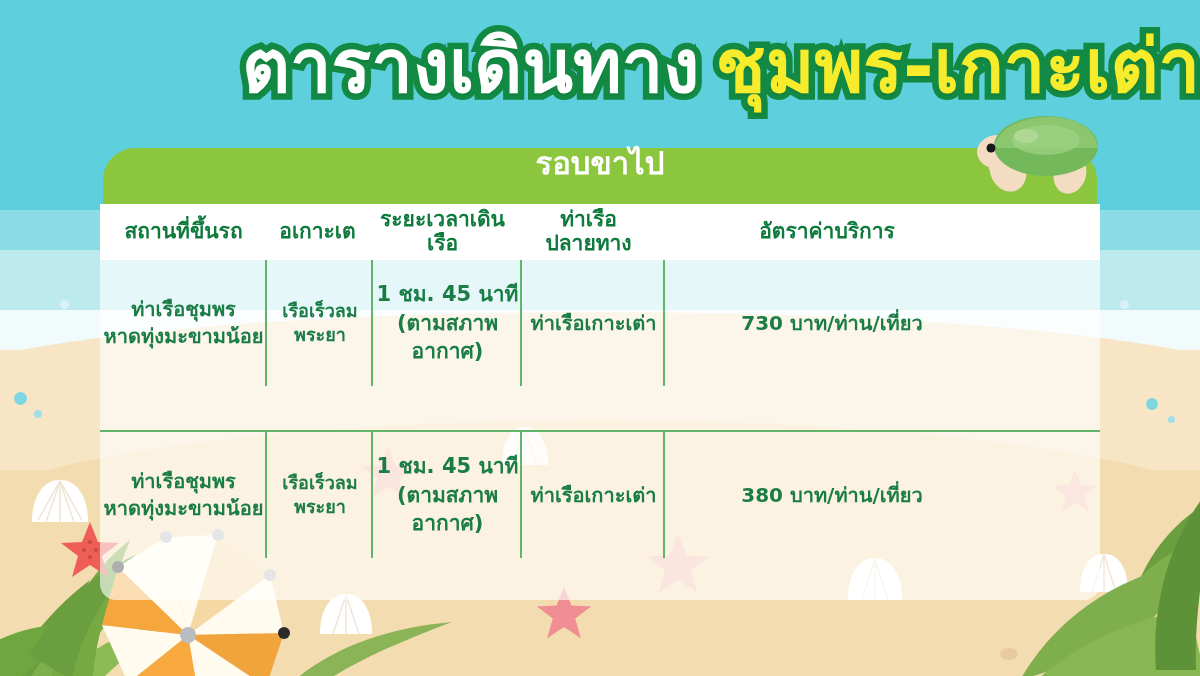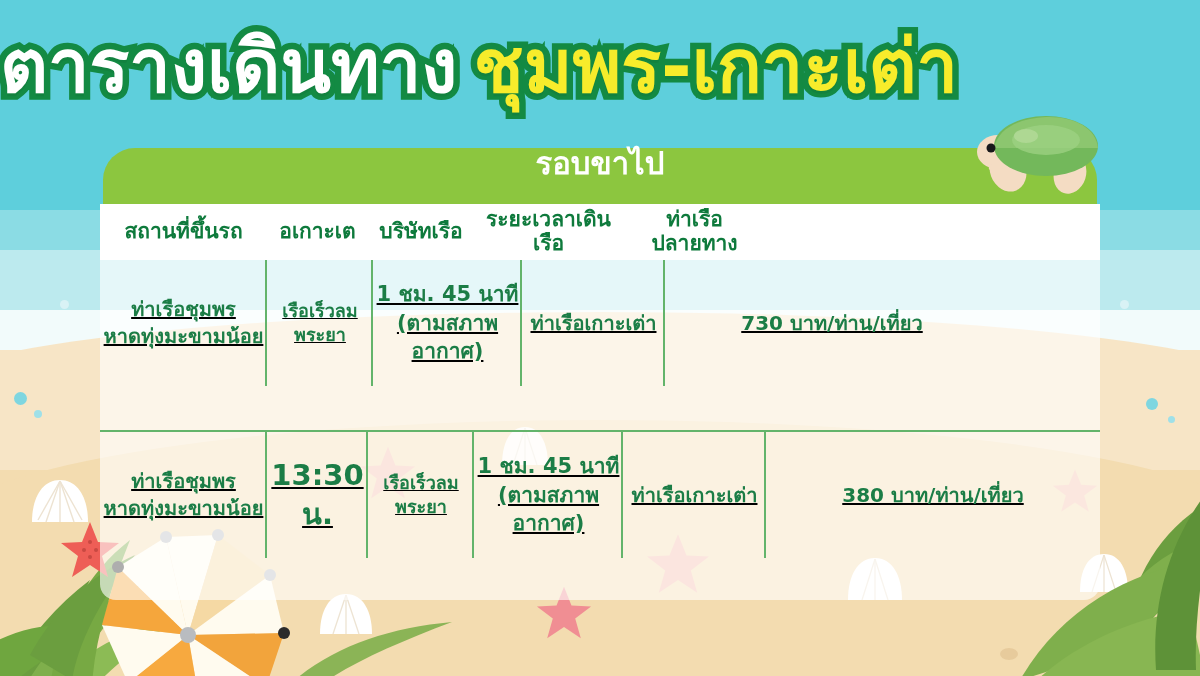--- a/index.html
+++ b/index.html
@@ -70,21 +70,21 @@
   .dot { position: absolute; border-radius: 50%; }
 
   
   .deco { position: absolute; }
 
   
   .title-wrap {
     position: absolute;
     left: 0; top: 24px;
     width: 1200px;
-    text-align: left;
+    text-align: right;
     white-space: nowrap;
   }
   .title-text {
     display: inline-block;
     font-size: 74px;
     font-weight: 700;
     line-height: 1.15;
     letter-spacing: 0px;
     -webkit-text-stroke: 13px #138A43;
     paint-order: stroke fill;
@@ -122,21 +122,20 @@
   .card-body {
     position: absolute; left: 0; top: 112px;
     width: 1000px; height: 340px;
     background: rgba(255,255,255,0.62);
     border-radius: 0 0 16px 16px;
   }
   .body-row {
     position: absolute; left: 0;
     width: 1000px; height: 126px;
     display: flex;
-    text-decoration: underline;
   }
   .body-row.r0 { top: 0; }
   .body-row.r1 { top: 170px; border-top: 2px solid #63B46B; }
 
   .cell {
     box-sizing: border-box;
     display: flex;
     align-items: center;
     justify-content: center;
     text-align: center;
@@ -353,34 +352,34 @@
       <div class="cell c0 sep">
         <span>
           <span class="two-line">สถานที่ขึ้นรถ</span>
         </span>
       </div>
       <div class="cell c1 sep">
         <span>
           <span class="two-line">อเกาะเต</span>
         </span>
       </div>
-      <div class="cell c2 sep">
-        <span>
-          <span class="two-line">บริษัทเรือ</span>
-        </span>
-      </div>
       <div class="cell c3 sep">
         <span>
           <span class="two-line">ระยะเวลาเดินเรือ</span>
         </span>
       </div>
       <div class="cell c4 sep">
         <span>
           <span class="two-line">ท่าเรือ</span>
           <span class="two-line">ปลายทาง</span>
+        </span>
+      </div>
+      <div class="cell c5">
+        <span>
+          <span class="two-line">อัตราค่าบริการ</span>
         </span>
       </div>
     </div>
 
     <div class="card-body">
 
       <div class="body-row r0">
         <div class="cell c0 sep">
           <span>
             <span class="two-line">ท่าเรือชุมพร</span>
@@ -404,23 +403,20 @@
         </div>
       </div>
 
       <div class="body-row r1">
         <div class="cell c0 sep">
           <span>
             <span class="two-line">ท่าเรือชุมพร</span>
             <span class="two-line">หาดทุ่งมะขามน้อย</span>
           </span>
         </div>
-        <div class="cell c1 sep">
-          <span class="time-val">13:30 น.</span>
-        </div>
         <div class="cell c2 sep">
           <span class="small-val">เรือเร็วลมพระยา</span>
         </div>
         <div class="cell c3 sep">
           <span>
             <span class="two-line dur-val">1 ชม. 45 นาที</span>
             <span class="two-line dur-val">(ตามสภาพอากาศ)</span>
           </span>
         </div>
         <div class="cell c4 sep">

